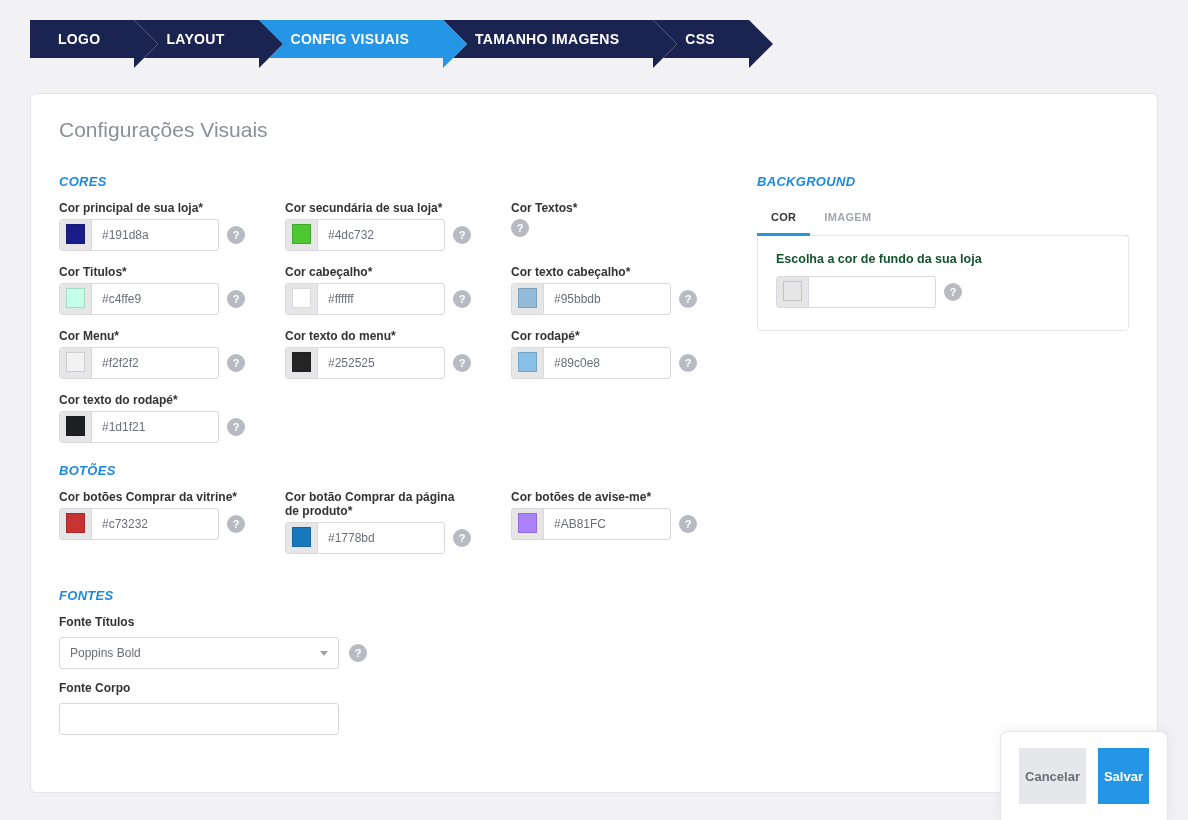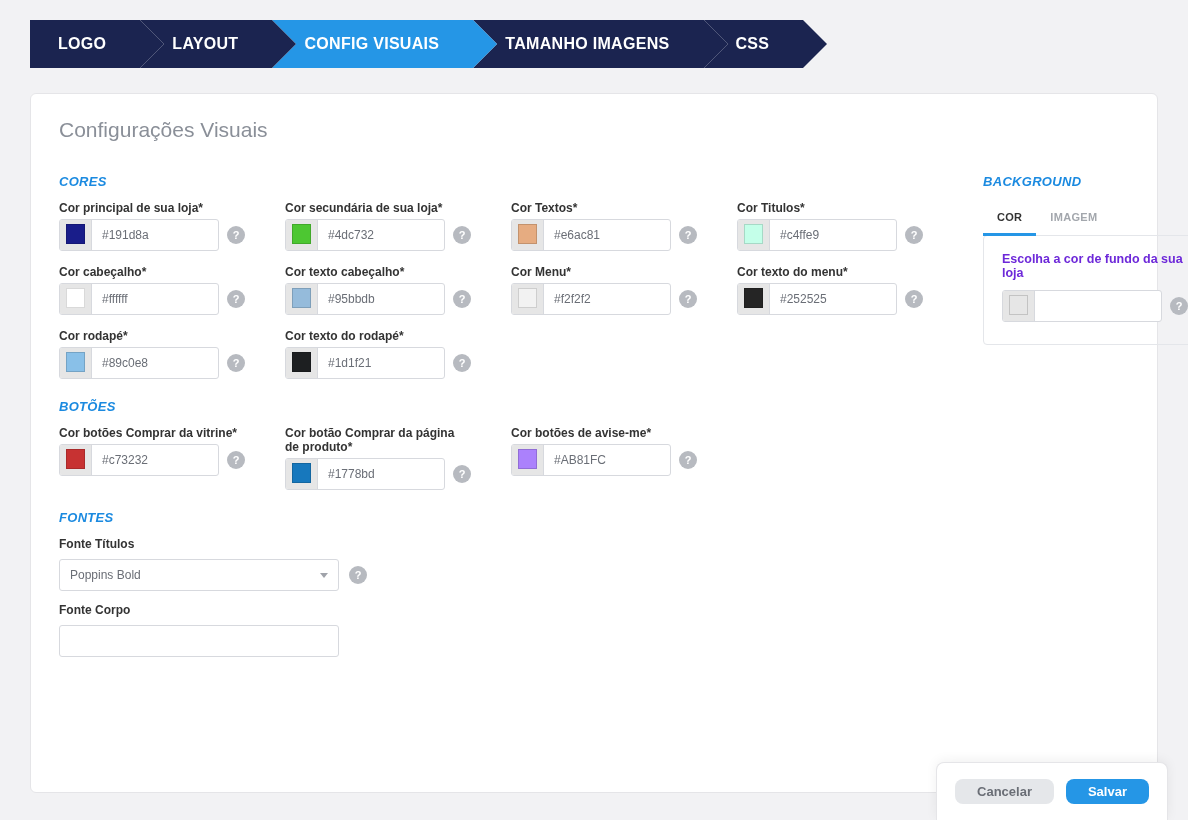--- a/index.html
+++ b/index.html
@@ -18,27 +18,27 @@
   .steps {
     display: flex;
     margin: 20px 30px 0 30px;
     height: 48px;
   }
   .step {
     position: relative;
     background: #1b2450;
     color: #fff;
     font-weight: 600;
-    font-size: 16px;
+    font-size: 14px;
     letter-spacing: 0.3px;
     display: flex;
     align-items: center;
     justify-content: center;
     padding: 0 34px 0 32px;
-    height: 48px;
+    height: 38px;
     cursor: pointer;
   }
   .step:first-child { padding-left: 28px; }
   .step::after {
     content: "";
     position: absolute;
     right: -24px;
     top: 0;
     width: 0; height: 0;
     border-top: 24px solid transparent;
@@ -84,21 +84,21 @@
     color: #1b8ae0;
     font-weight: 700;
     font-size: 13px;
     letter-spacing: 0.3px;
     margin: 10px 0 12px 0;
     font-style: italic;
   }
 
   .field-grid {
     display: grid;
-    grid-template-columns: 1fr 1fr 1fr 1fr;
+    grid-template-columns: 1fr 1fr 1fr;
     column-gap: 40px;
     row-gap: 14px;
   }
 
   .field { display: flex; flex-direction: column; gap: 4px; }
   .field-label { font-size: 12px; font-weight: 700; color: #333; }
   .field-row { display: flex; align-items: center; gap: 8px; }
 
   .color-input {
     display: flex;
@@ -189,43 +189,43 @@
 
   .bg-box {
     border: 1px solid #e4e6ea;
     border-radius: 4px;
     padding: 16px 18px 22px 18px;
     margin-top: -1px;
   }
   .bg-box-label {
     font-size: 12.5px;
     font-weight: 700;
-    color: #6d28d9;
+    color: #14532d;
     margin-bottom: 10px;
   }
 
   
   .footer-bar {
     position: absolute;
     right: 20px;
     bottom: 0;
     background: #fff;
     border: 1px solid #e5e5e8;
     border-bottom: none;
     border-radius: 8px 8px 0 0;
     padding: 16px 18px;
     display: flex;
     gap: 12px;
     box-shadow: 0 -2px 12px rgba(0,0,0,0.06);
   }
   .btn {
     border: none;
-    border-radius: 8px;
-    height: 25px;
-    padding: 0 22px;
+    border-radius: 0;
+    height: 56px;
+    padding: 0 6px;
     font-size: 13px;
     font-weight: 600;
     cursor: pointer;
   }
   .btn-cancel { background: #e5e7ea; color: #6a6e76; }
   .btn-save { background: #2596e6; color: #fff; }
 
   .font-row { display:flex; align-items:center; gap:10px; margin-top:4px;}
 </style>
 </head>
@@ -280,26 +280,20 @@
                 </div>
               <input class="color-text" value="#4dc732" style="">
             </div>
             <div class="help-icon">?</div>
           </div>
         </div>
 
         <div class="field">
           <span class="field-label">Cor Textos*</span>
           <div class="field-row">
-            <div class="color-input">
-              <div class="color-swatch">
-                  <div class="color-swatch-inner" style="background: rgb(230, 172, 129);"></div>
-                </div>
-              <input class="color-text" value="#e6ac81" style="">
-            </div>
             <div class="help-icon">?</div>
           </div>
         </div>
         <div class="field">
           <span class="field-label">Cor Titulos*</span>
           <div class="field-row">
             <div class="color-input">
               <div class="color-swatch">
                   <div class="color-swatch-inner" style="background: rgb(196, 255, 233);"></div>
                 </div>

